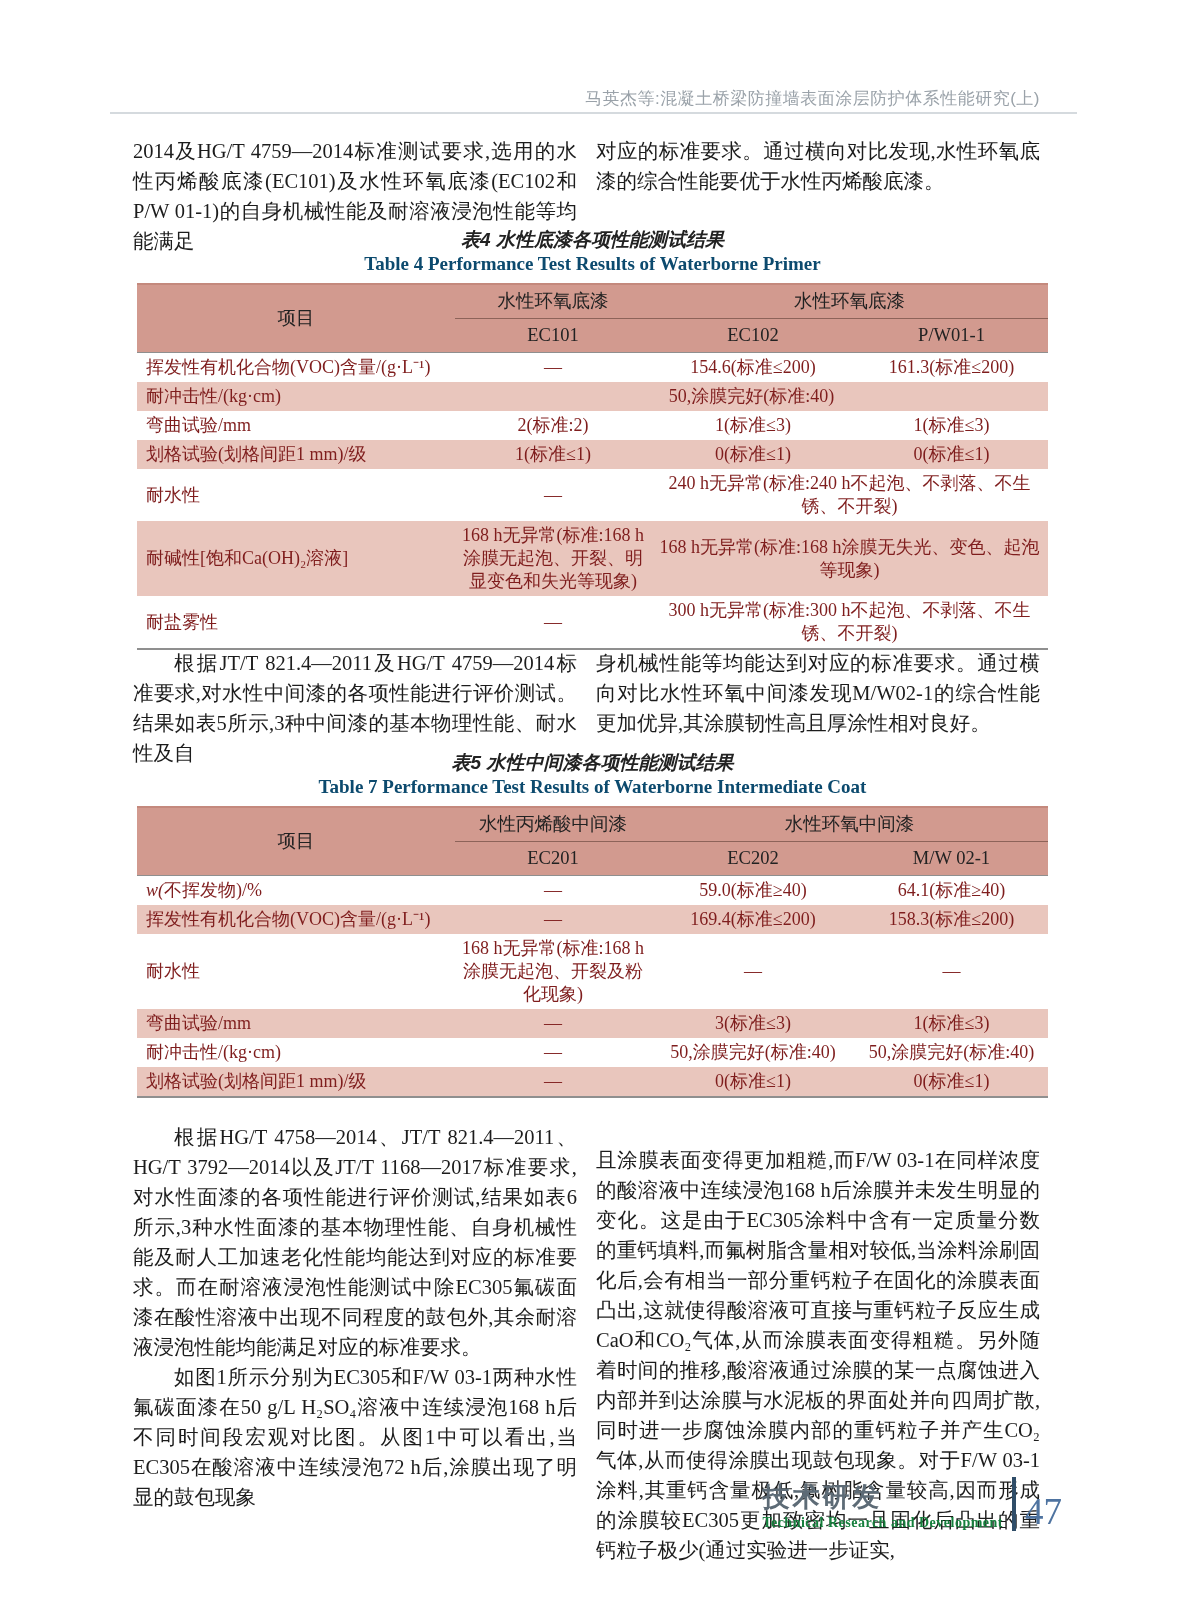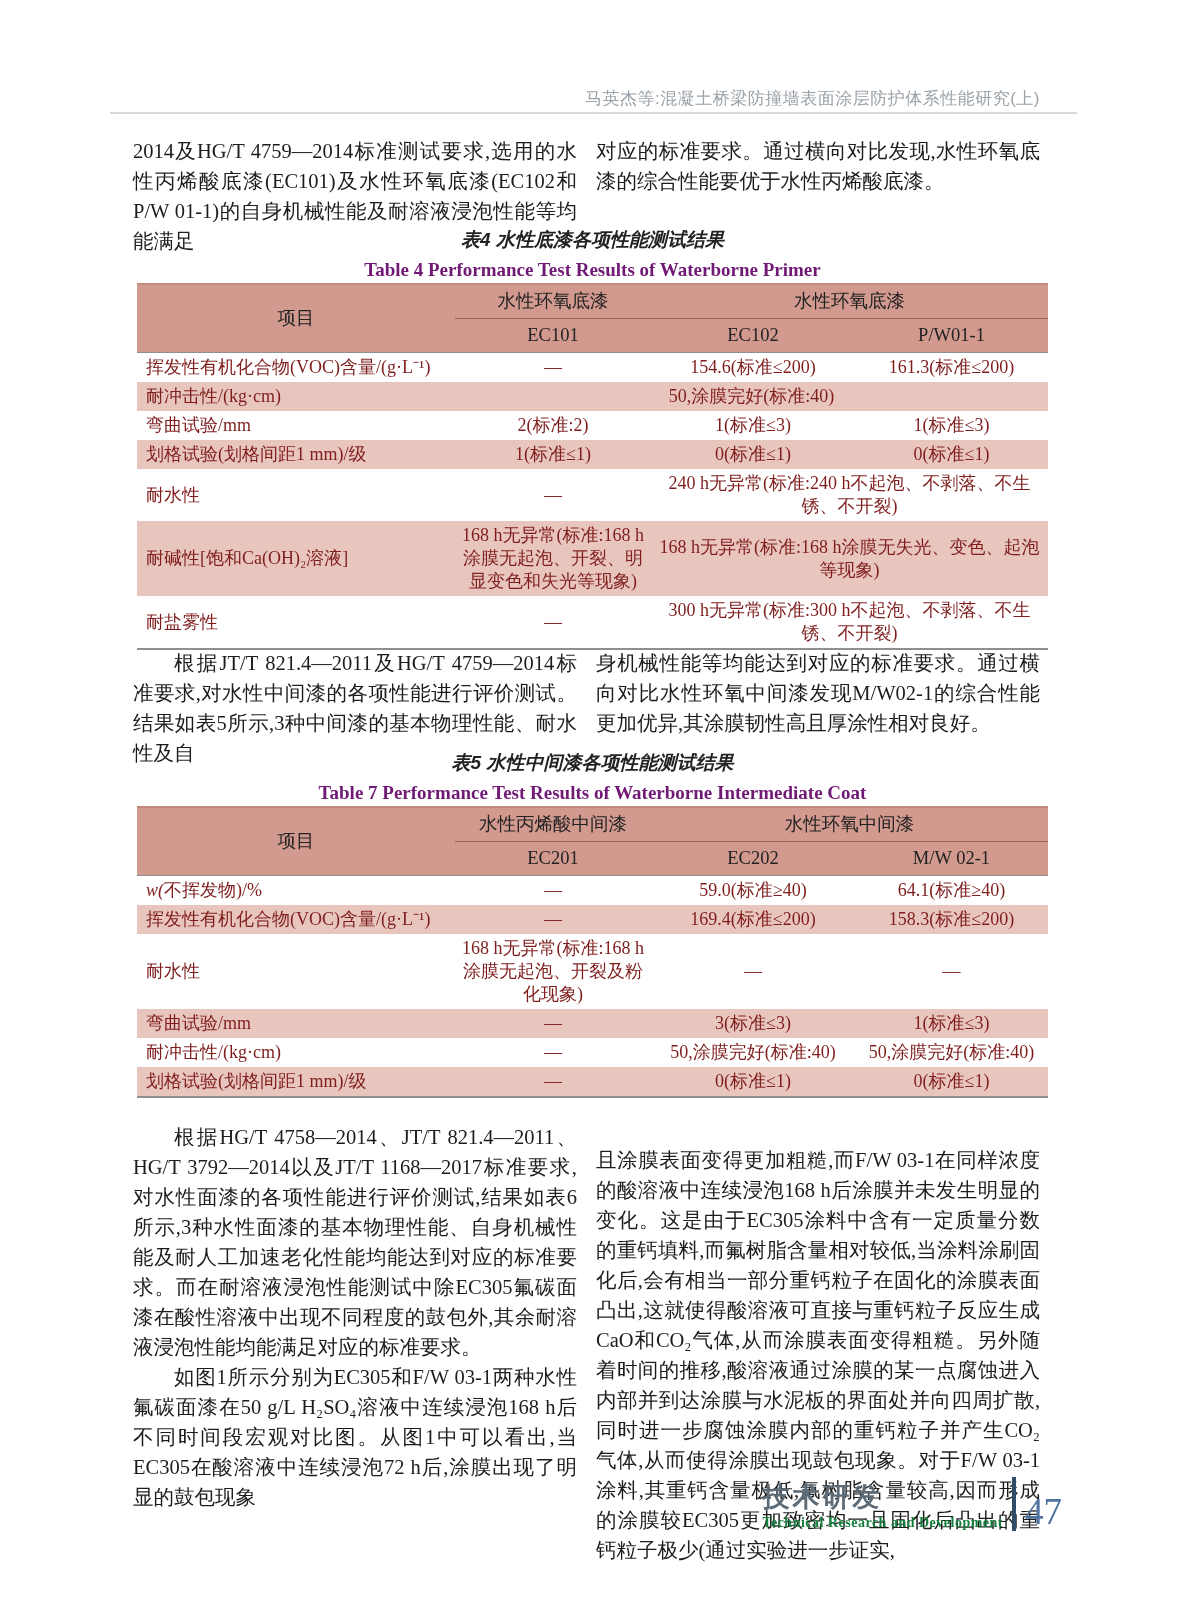--- a/index.html
+++ b/index.html
@@ -28,21 +28,21 @@
   .col.right { left:596px; }
   .indent { text-indent:2em; }
   
   .caption-block { position:absolute; left:137px; width:911px; text-align:center; }
   .cap-cn {
     font-family:"Liberation Sans", sans-serif; font-weight:bold;
     font-size:19px; color:#222;font-style:italic;
   }
   .cap-en {
     font-family:"Liberation Serif", serif; font-weight:bold;
-    font-size:19px; margin-top:6px; color:#701a75;
+    font-size:19px; color:#0c4a6e;
   }
   
   .tablewrap { position:absolute; left:137px; width:911px; }
   table.datatable {
     width:911px; border-collapse:collapse; table-layout:fixed;
     font-size:18px; line-height:23px;
     border-top:2px solid #c4897d; border-bottom:2px solid #8f8f8f;
   }
   table.datatable col.c-item { width:318px; }
   table.datatable col.c-1 { width:196px; }

